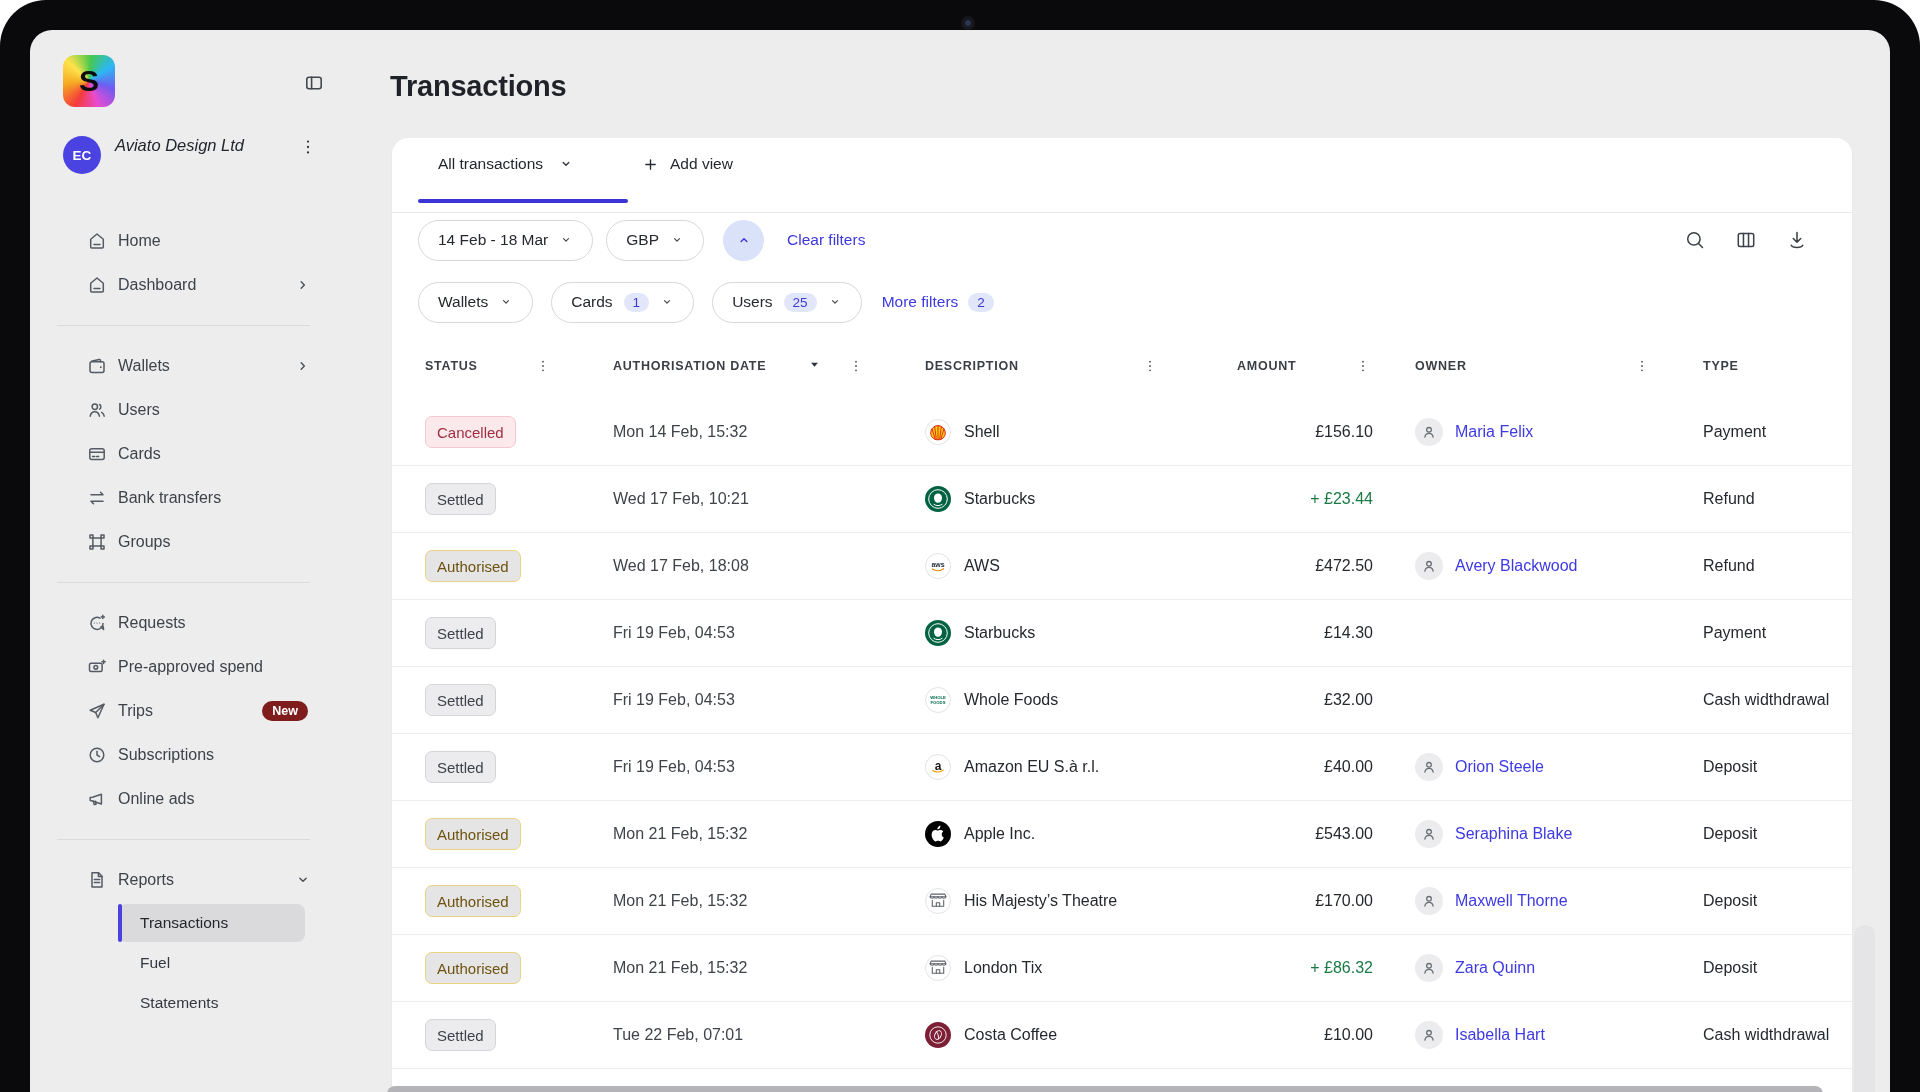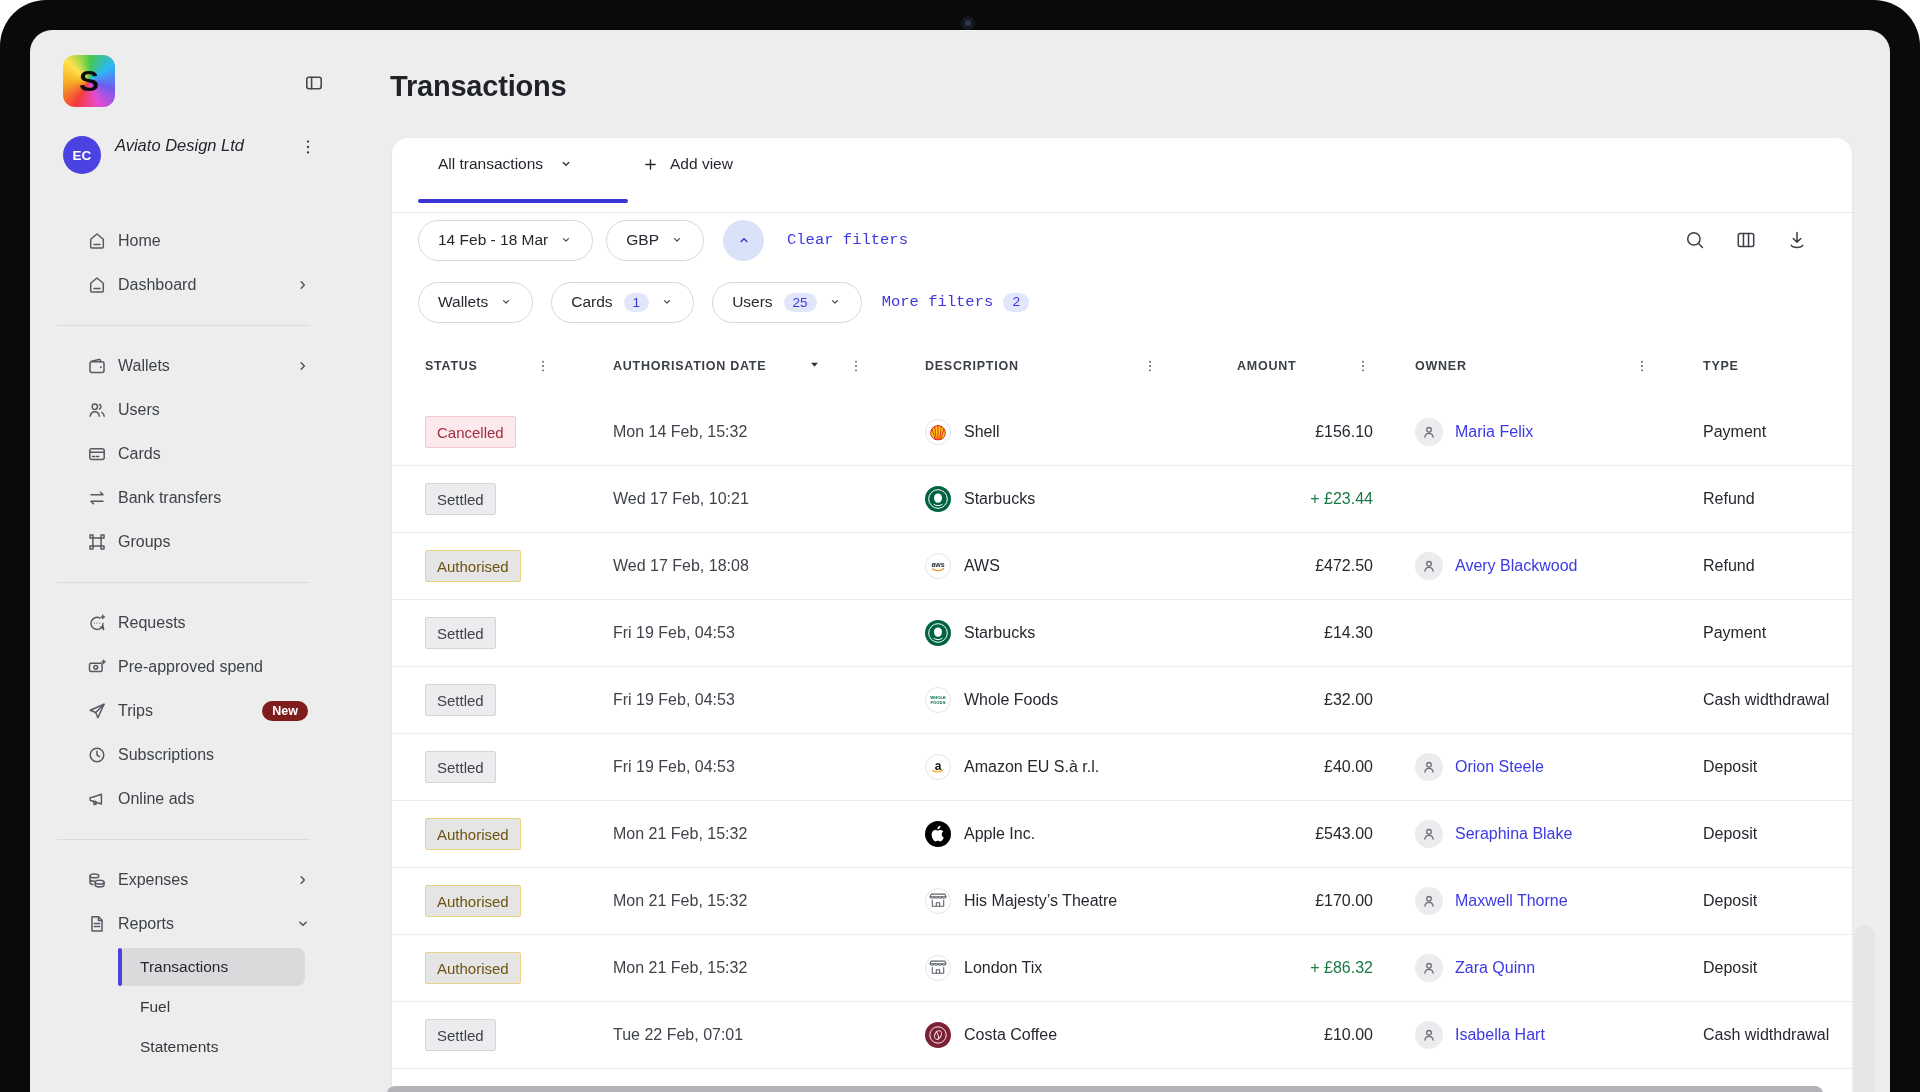--- a/index.html
+++ b/index.html
@@ -61,42 +61,42 @@
 
   .frow1 { position:absolute; left:26px; top:81px; height:42px; display:flex; align-items:center; gap:13px; }
   .frow2 { position:absolute; left:26px; top:143px; height:42px; display:flex; align-items:center; gap:18px; }
   .pill { display:inline-flex; align-items:center; gap:11px; height:41px; padding:0 19px;
     border:1px solid #d7d7db; border-radius:22px; background:#fff; font-size:15.5px; color:#25282e; }
   .pill .chev { color:#43474e; display:flex; }
   .count { background:#e2e6fa; color:#3c38de; border-radius:11px; padding:2px 9px; font-size:13.5px; }
   .collapse-btn { width:41px; height:41px; border-radius:50%; border:none; background:#d9e2f8;
     color:#3c38de; display:flex; align-items:center; justify-content:center; margin-left:6px; }
   .linkbtn { background:none; border:none; color:#3c38de; font-size:15.5px; font-weight:500;
-    margin-left:10px; display:inline-flex; align-items:center; gap:10px;font-family:Liberation Mono, monospace; }
+    margin-left:10px; display:inline-flex; align-items:center; gap:10px; }
   .ficons { position:absolute; right:44px; top:81px; height:42px; display:flex; align-items:center; gap:29px; }
   .icon-btn { background:none; border:none; color:#3d4147; display:flex; width:22px; height:22px; }
 
   
   .thead { position:absolute; left:0; right:0; top:195px; height:66px; }
   .hcell { position:absolute; top:0; bottom:0; display:flex; align-items:center;
     font-size:12.5px; font-weight:600; letter-spacing:.06em; color:#3a3f46; text-transform:uppercase; }
   .hmenu { position:absolute; top:0; bottom:0; display:flex; align-items:center;
     background:none; border:none; color:#53575e; }
   .hsort { position:absolute; top:0; bottom:0; display:flex; align-items:center; background:none; border:none; }
   .hl1{left:33px}.hl2{left:221px}.hl3{left:533px}.hl4{left:845px}.hl5{left:1023px}.hl6{left:1311px}
   .m1{left:143px}.m2{left:456px}.m3{left:750px}.m4{left:963px}.m5{left:1242px}
   .s1{left:415px}
 
   .tbody { position:absolute; left:0; right:0; top:261px; bottom:0; }
   .trow { position:relative; height:67px; border-bottom:1px solid #ececee; }
   .cell { position:absolute; top:0; bottom:0; display:flex; align-items:center; font-size:16px; color:#25282e; }
   .c-status{left:33px} .c-date{left:221px; color:#3f434a} .c-desc{left:533px; gap:13px}
   .c-amount{left:700px; width:281px; justify-content:flex-end}
   .c-owner{left:1023px; gap:12px} .c-type{left:1311px; right:0; white-space:nowrap; overflow:hidden}
-  .badge { display:inline-flex; align-items:center; height:32px; padding:0 11px; border-radius:2px;
+  .badge { display:inline-flex; align-items:center; height:32px; padding:0 11px; border-radius:7px;
     border:1px solid; font-size:15px; }
   .badge.cancelled { background:#fbe9ec; border-color:#f3c9d1; color:#9f2e3f; }
   .badge.settled { background:#ececee; border-color:#d5d5d9; color:#3e434b; }
   .badge.authorised { background:#e5e5e5; border-color:#ecd382; color:#6e5310; }
   .amount-pos { color:#1a7a44; }
   .mlogo { width:26px; height:26px; flex:none; display:flex; }
   .oav { width:28px; height:28px; border-radius:50%; background:#ececee; color:#696e76;
     display:flex; align-items:center; justify-content:center; flex:none; }
   .owner-link { color:#3d39e3; background:none; border:none; font-size:16px; }
 
@@ -259,36 +259,20 @@
                 <path d="M3.2 8.6v3l2.3.4 8.9 3V5.2l-8.9 3-2.3.4Z"></path>
                 <path d="M6.4 12.2l.8 3.4 1.9-.4-.7-3"></path>
               </svg>
             </span>
             <span class="nav-label">Online ads</span>
           </div>
           <div class="nav-divider"></div>
           <div class="nav-item">
             <span class="nav-ic">
               <svg width="20" height="20" viewBox="0 0 20 20" fill="none" stroke="currentColor" stroke-width="1.5" stroke-linecap="round" stroke-linejoin="round">
-                <ellipse cx="7.4" cy="5.9" rx="4.4" ry="1.9"></ellipse>
-                <path d="M3 5.9v3.4c0 1 2 1.9 4.4 1.9M3 9.3v3.4c0 .8 1.2 1.5 2.9 1.8"></path>
-                <ellipse cx="12.6" cy="12.2" rx="4.4" ry="1.9"></ellipse>
-                <path d="M8.2 12.2v2.9c0 1 2 1.9 4.4 1.9s4.4-.9 4.4-1.9v-2.9"></path>
-              </svg>
-            </span>
-            <span class="nav-label">Expenses</span>
-            <span class="nav-chev">
-              <svg width="18" height="18" viewBox="0 0 20 20" fill="none" stroke="currentColor" stroke-width="1.6" stroke-linecap="round" stroke-linejoin="round">
-                <path d="m8 6.5 3.5 3.5L8 13.5"></path>
-              </svg>
-            </span>
-          </div>
-          <div class="nav-item">
-            <span class="nav-ic">
-              <svg width="20" height="20" viewBox="0 0 20 20" fill="none" stroke="currentColor" stroke-width="1.5" stroke-linecap="round" stroke-linejoin="round">
                 <path d="M5 2.8h6.6L15 6.2V17H5V2.8Z"></path>
                 <path d="M11.4 2.8v3.6H15M7.3 9.6h5.4M7.3 12.4h5.4"></path>
               </svg>
             </span>
             <span class="nav-label">Reports</span>
             <span class="nav-chev">
               <svg width="18" height="18" viewBox="0 0 20 20" fill="none" stroke="currentColor" stroke-width="1.6" stroke-linecap="round" stroke-linejoin="round">
                 <path d="m6.5 8 3.5 3.5L13.5 8"></path>
               </svg>
             </span>

